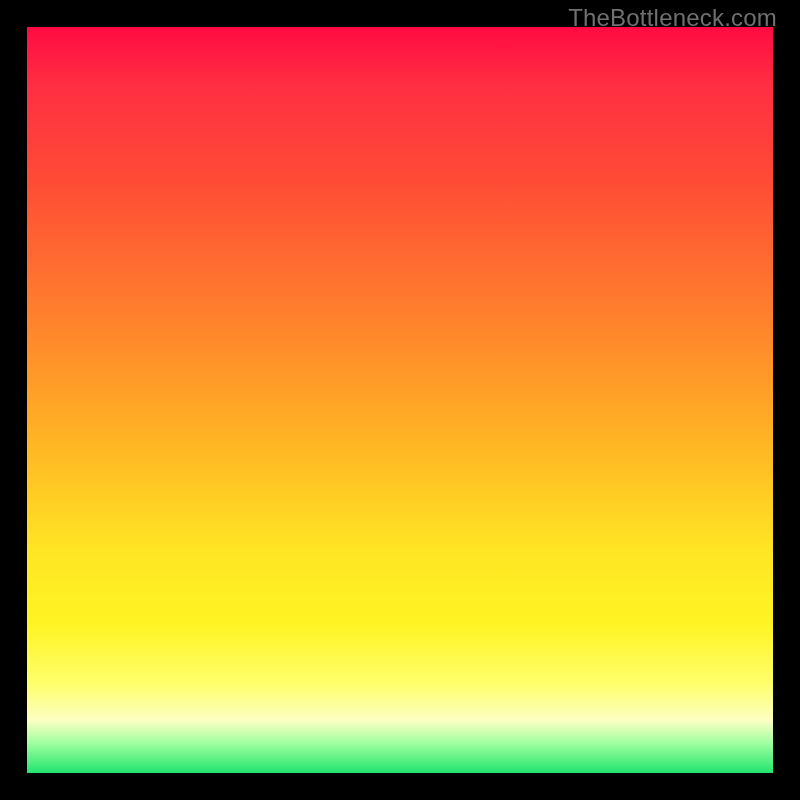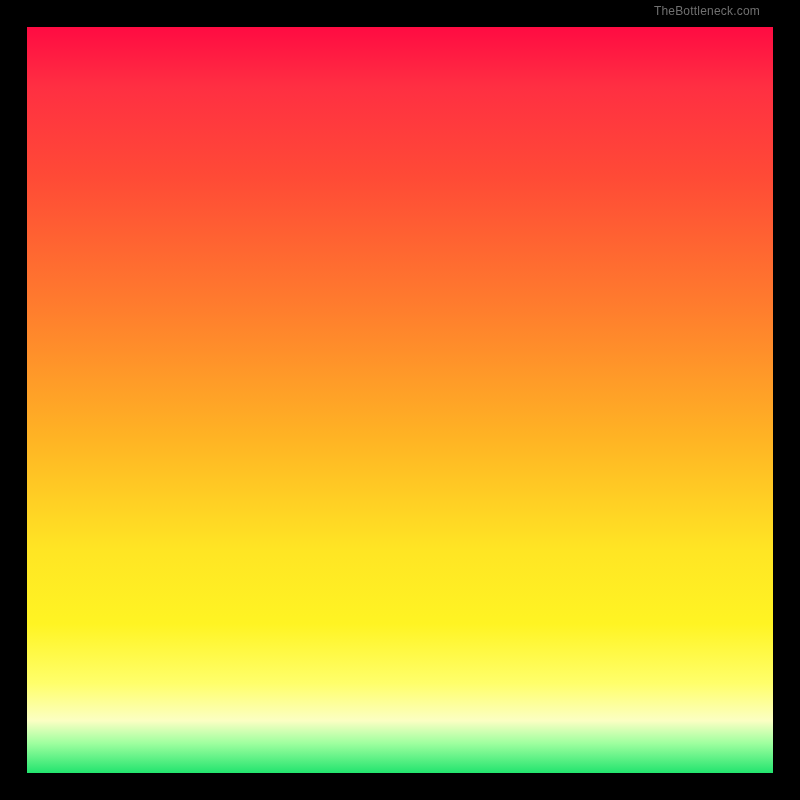--- a/index.html
+++ b/index.html
@@ -40,23 +40,23 @@
       #fff423 80%,
       #ffff6b 88%,
       #fbffc3 93%,
       #9fff9f 96%,
       #22e46e 100%
     );
   }
   .attribution {
     position: absolute;
     top: 4px;
-    right: 40px;
+    right: 23px;
     color: #707070;
-    font-size: 12px;
+    font-size: 24px;
     font-weight: 500;
     letter-spacing: 0.2px;
     user-select: none;
   }
   .curve-path {
     fill: none;
     stroke: #000;
     stroke-width: 2.4;
   }
   .marker {

